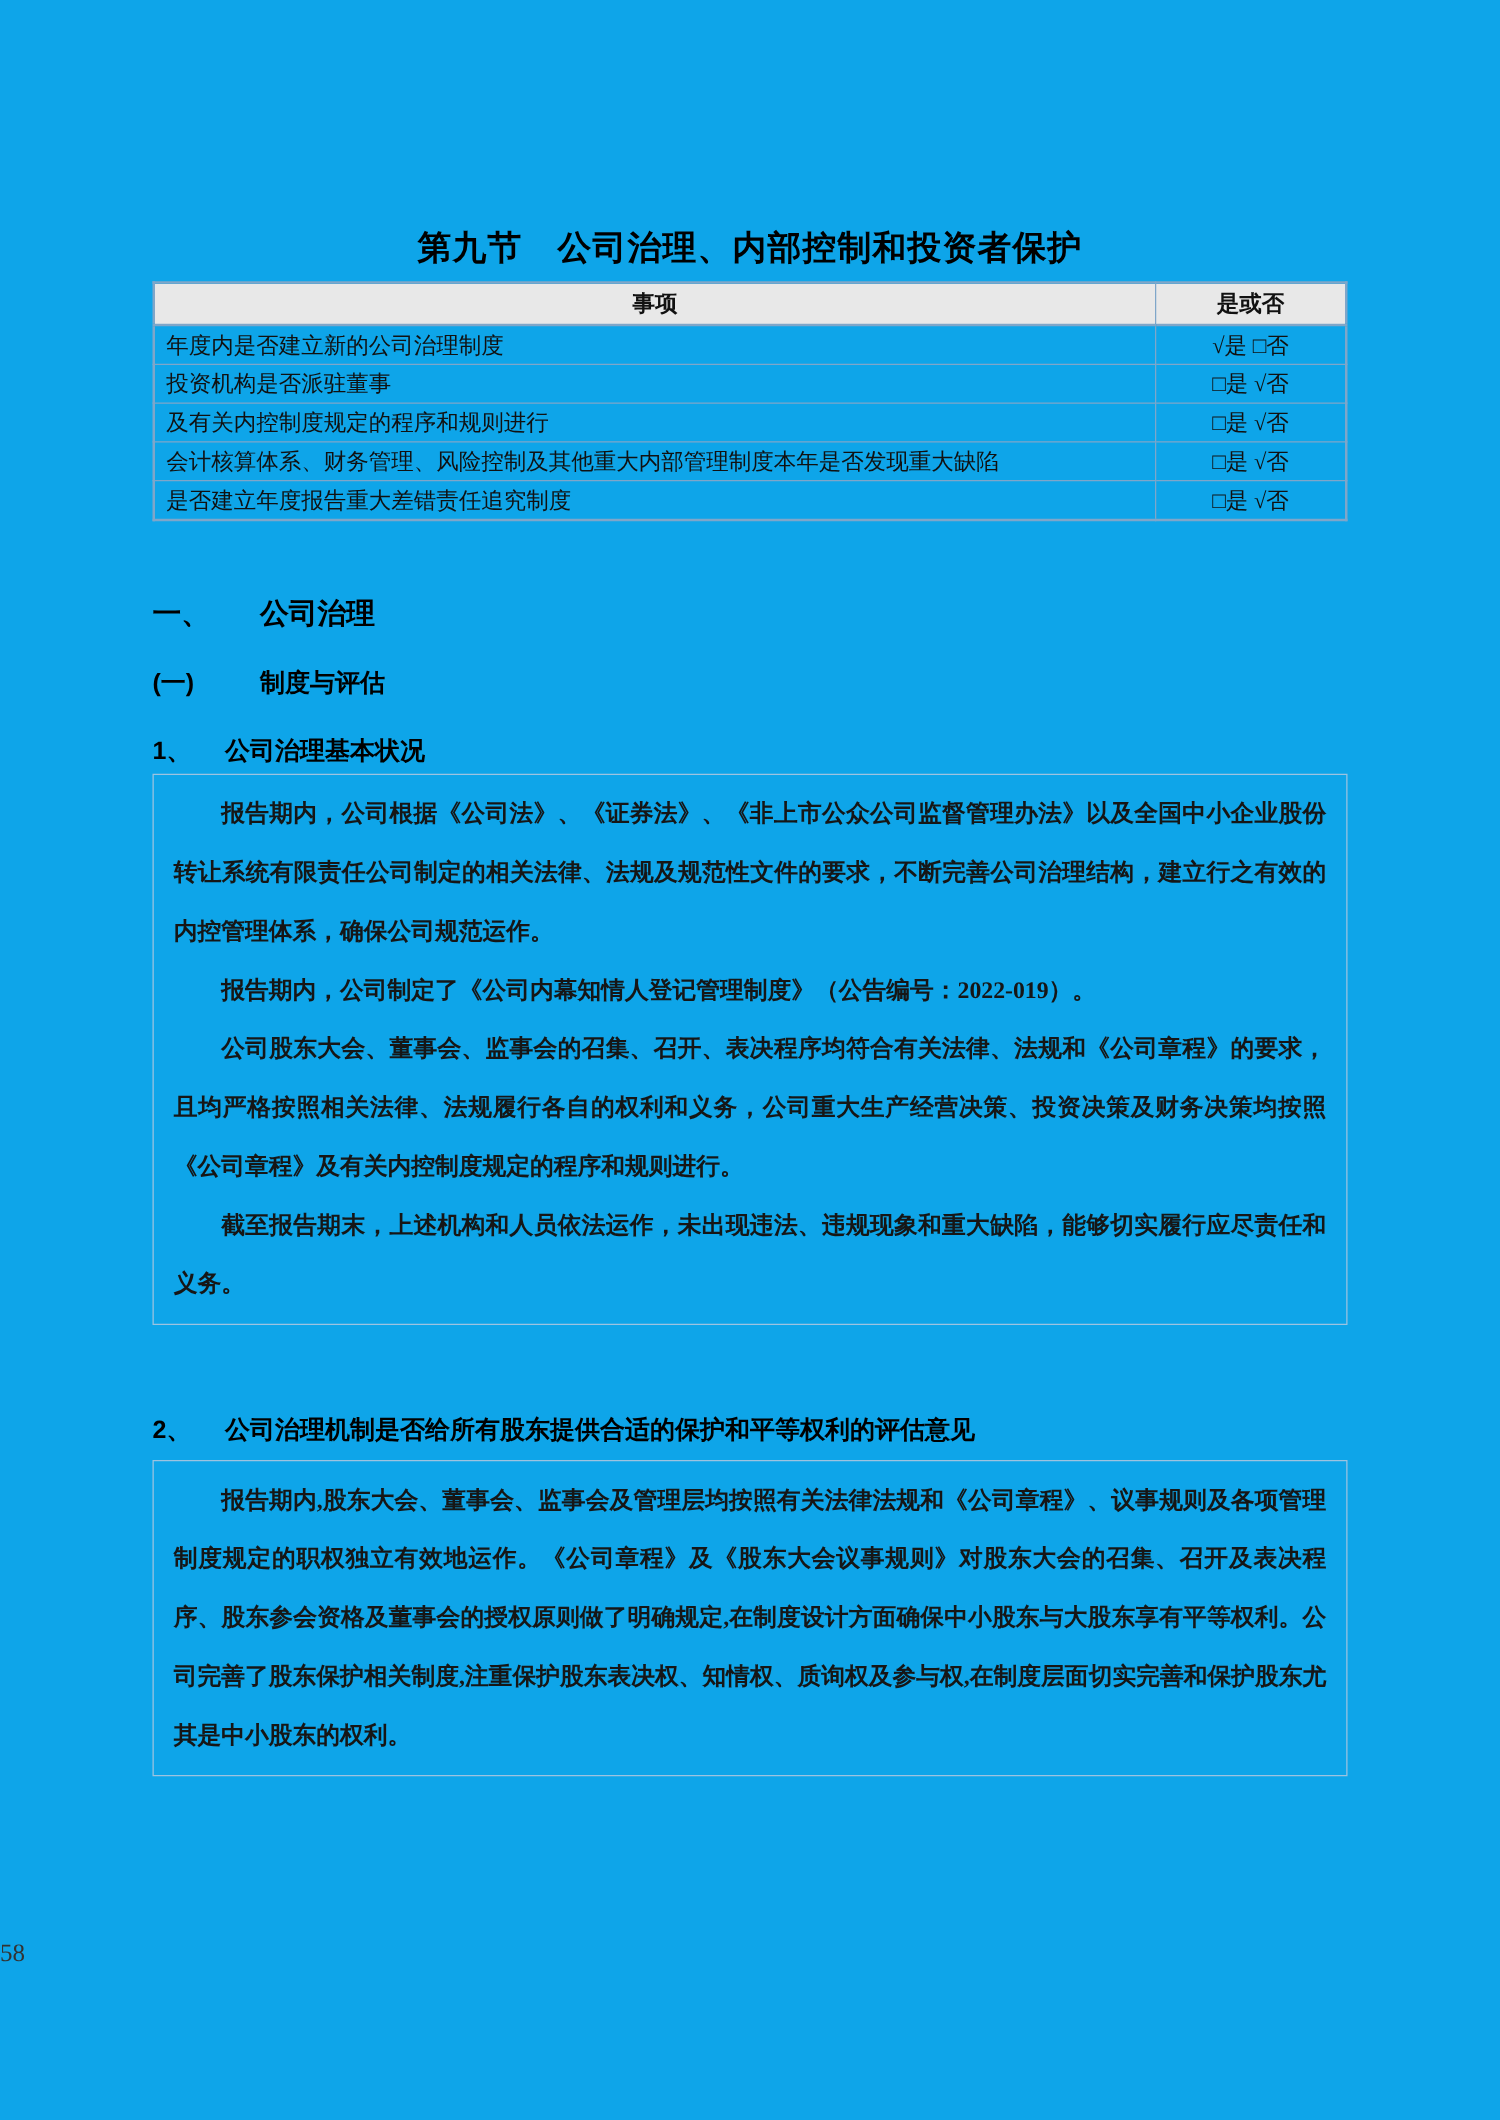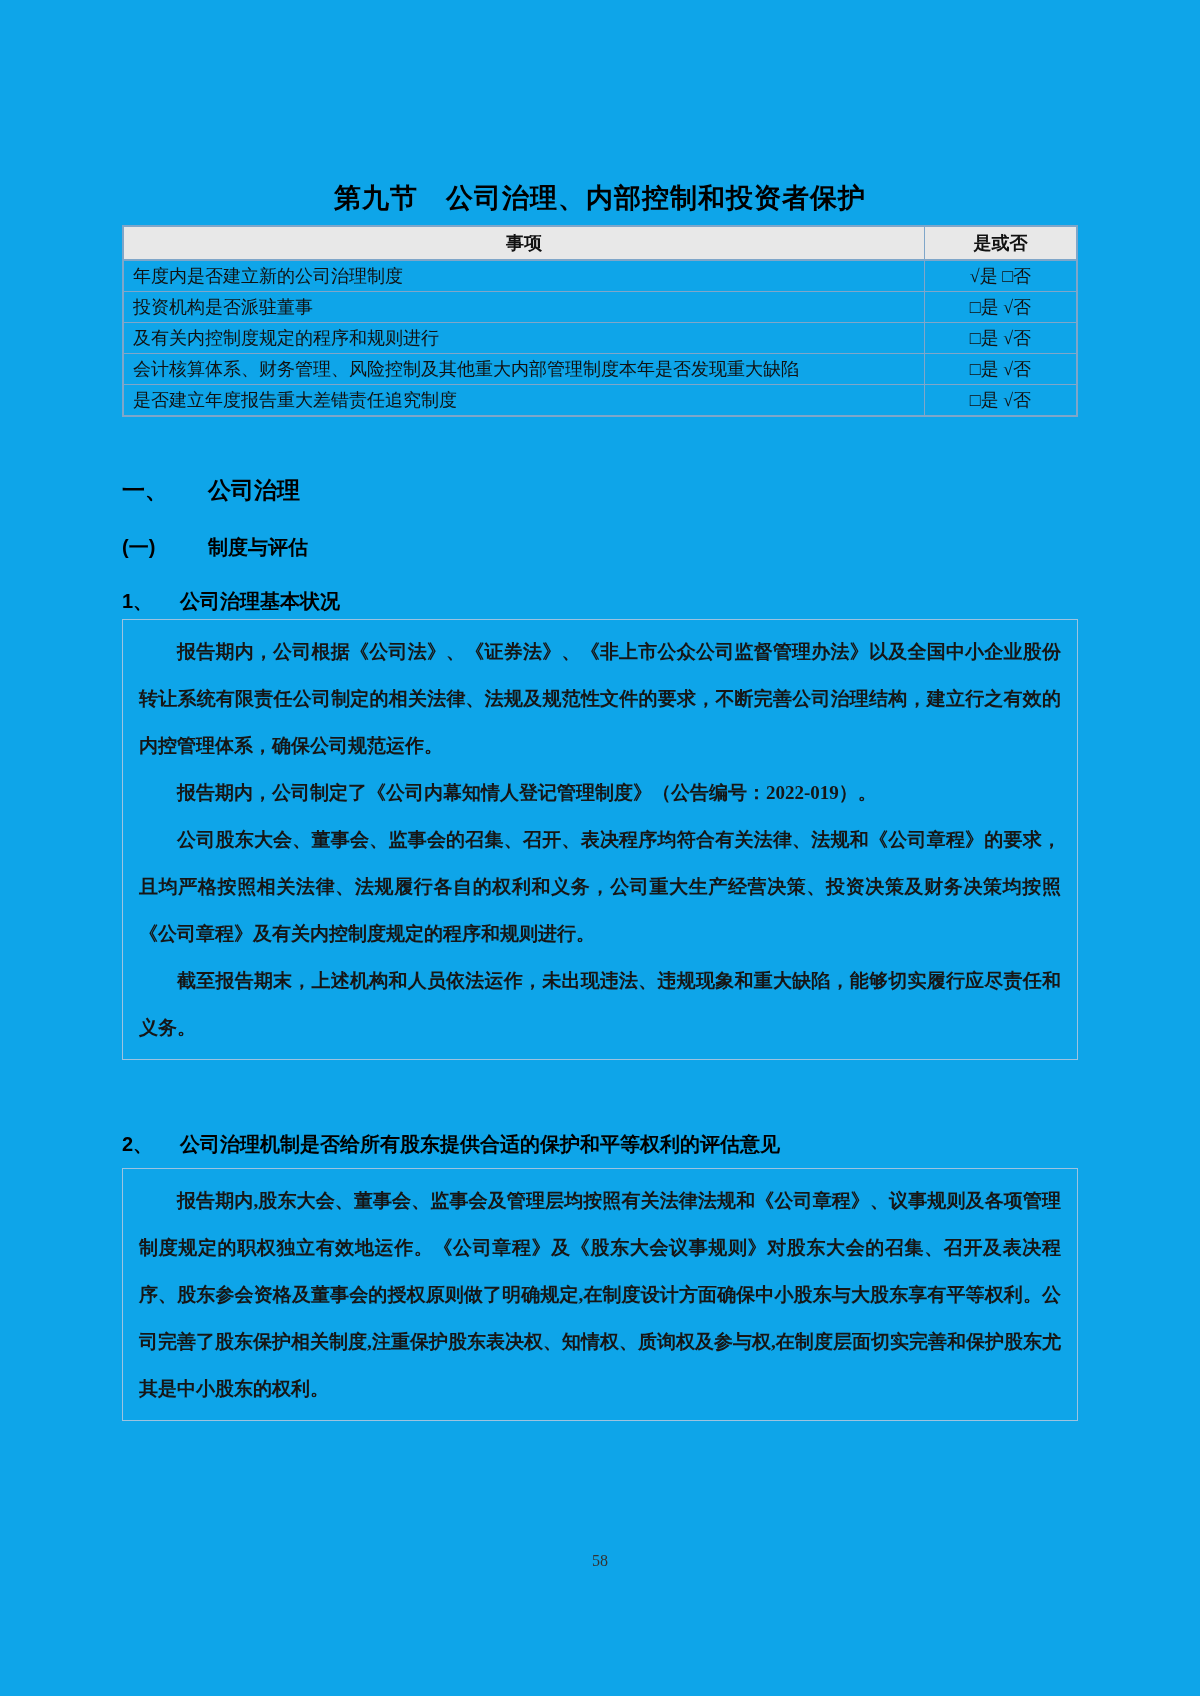--- a/index.html
+++ b/index.html
@@ -70,22 +70,22 @@
     font-size:19px;
     line-height:47px;
     text-align:justify;
     color:#161616;
   }
   .textbox.second { margin-top:10px; }
   .textbox p { margin:0; text-indent:2em;font-weight:bold; }
   .page-number {
     position:absolute;
     top:1552px; left:0; right:0;
-    text-align:center;
-    font-size:16px;
+    text-align:left;
+    font-size:20px;
     color:#333333;
   }
 </style>
 </head>
 <body>
 
 <div class="page">
 
   <div class="doc-title">第九节　公司治理、内部控制和投资者保护</div>
 

